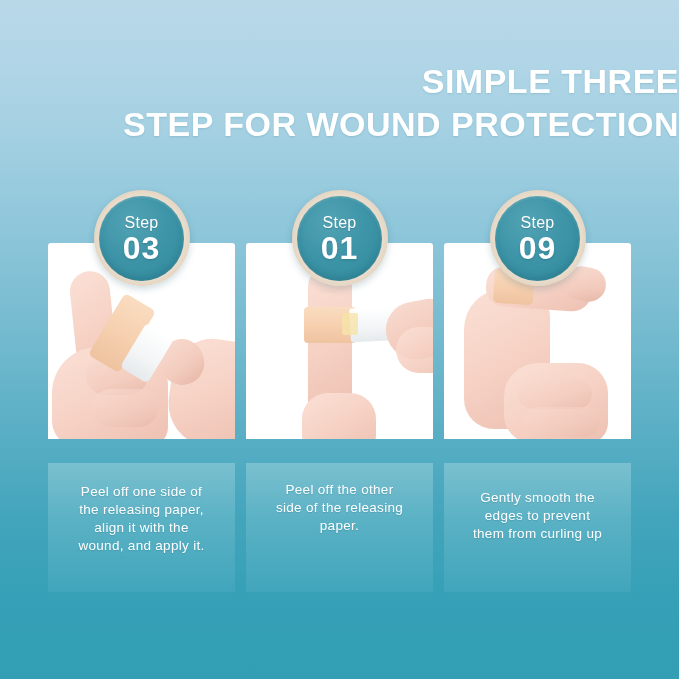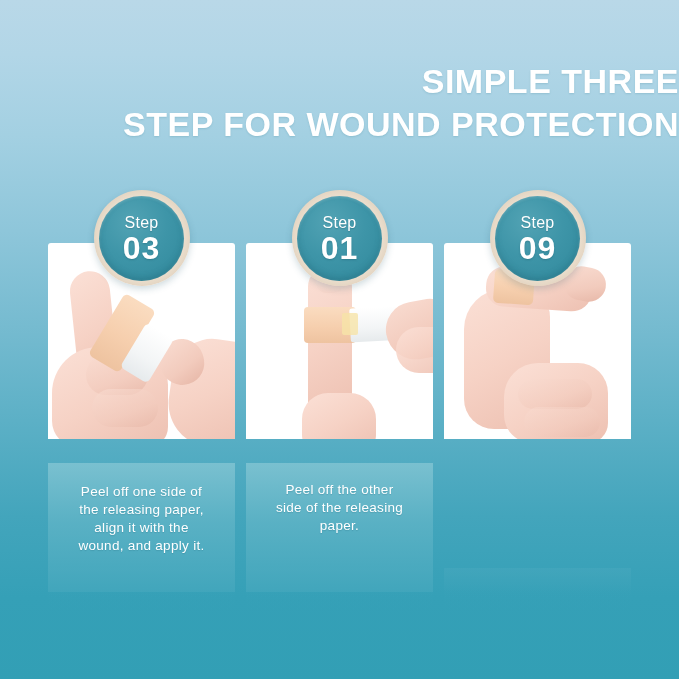--- a/index.html
+++ b/index.html
@@ -339,20 +339,25 @@
       <div class="photo">
         <div class="blob skin-a c3-palm"></div>
         <div class="blob skin-a c3-finger"></div>
         <div class="blob skin-b c3-tip"></div>
         <div class="blob bandage c3-band"></div>
         <div class="blob skin-a c3-fist"></div>
         <div class="blob skin-b c3-crease"></div>
         <div class="blob skin-b c3-crease2"></div>
       </div>
 
+      <div class="caption-panel">
+        <div class="caption-text">Gently smooth the
+edges to prevent
+them from curling up</div>
+      </div>
 
       <div class="badge">
         <div class="badge-inner">
           <span class="badge-word">Step</span>
           <span class="badge-num">09</span>
         </div>
       </div>
     </div>
 
   </div>

